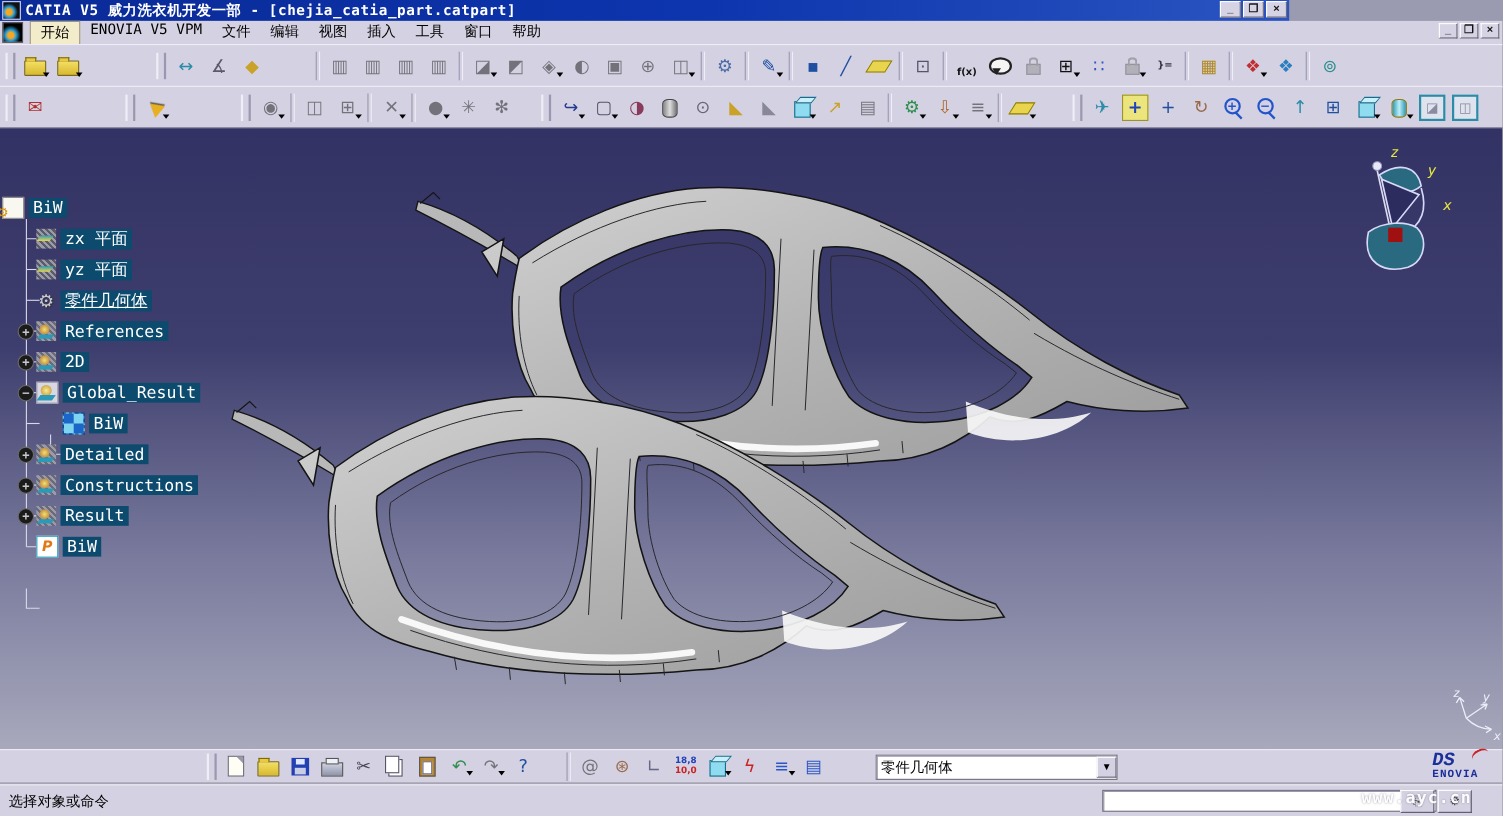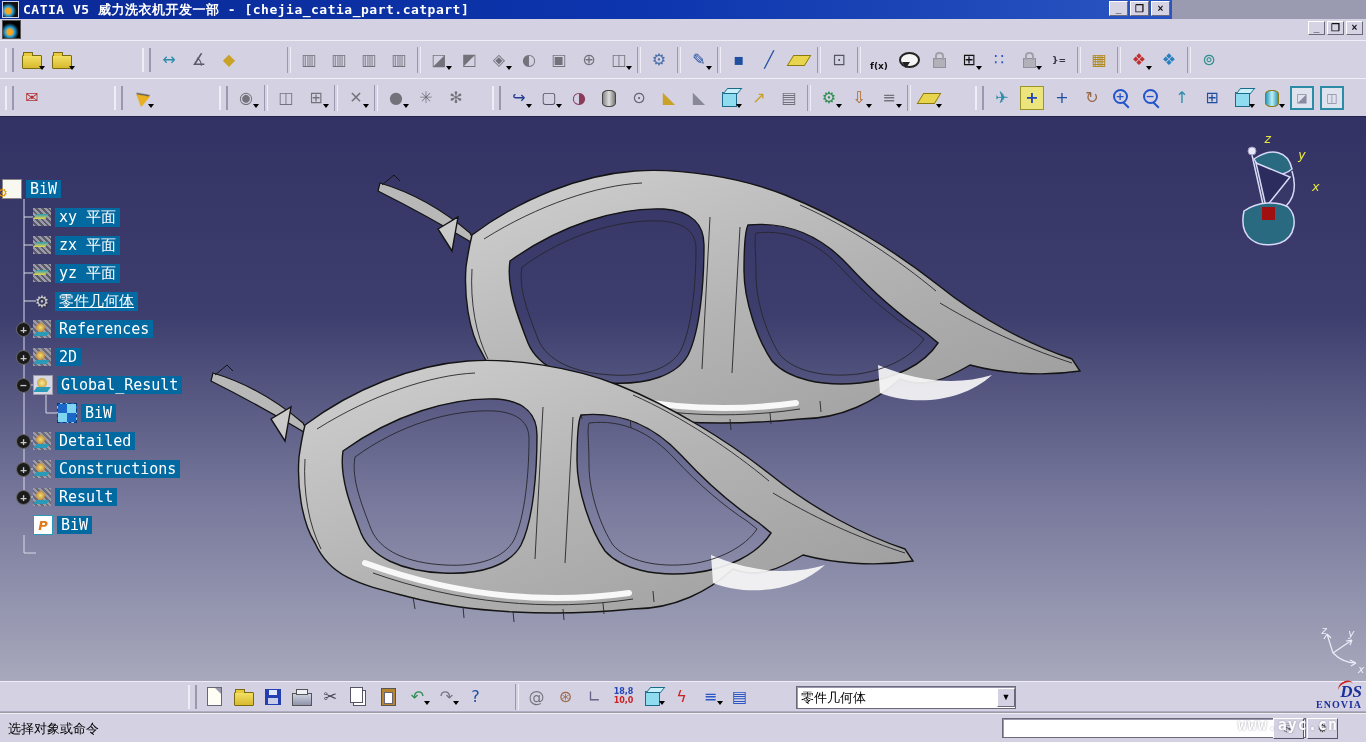--- a/index.html
+++ b/index.html
@@ -98,21 +98,21 @@
   .tree{position:absolute;left:0;top:58px;width:250px;z-index:5;}
   .trow{height:28px;display:flex;align-items:center;}
   .ind0{padding-left:2px;} .ind1{padding-left:16px;} .ind2{padding-left:40px;}
   .badge{width:15px;height:15px;min-width:15px;border-radius:50%;background:#1b1b1b;
     border:1px solid #6a6a6a;color:#c9c9c9;font-size:11px;font-weight:bold;line-height:13px;
     text-align:center;margin-right:2px;box-sizing:border-box;}
   .nobadge{width:17px;min-width:17px;}
   .tico{width:18px;height:18px;min-width:18px;margin-right:4px;position:relative;
     display:flex;align-items:center;justify-content:center;
     font-family:"DejaVu Sans","Liberation Sans",sans-serif;}
-  .tlabel{background:#0369a1;color:#fff;font-size:15px;padding:0 4px;white-space:nowrap;}
+  .tlabel{background:#0c4a6e;color:#fff;font-size:15px;padding:0 4px;white-space:nowrap;}
   .u .tlabel{text-decoration:underline;}
   .ti-part{background:#f8f8f0;border:1px solid #888;}
   .ti-part::before{content:"⚙";color:#d89010;font-size:12px;position:absolute;left:-6px;bottom:-2px;}
   .ti-plane{background:repeating-linear-gradient(45deg,#9a9aa8 0 2px,#5a5a68 2px 4px);}
   .ti-plane::before{content:"";position:absolute;left:2px;top:6px;width:12px;height:5px;
     background:linear-gradient(#2a9ab8,#e8d44d);transform:skewX(-35deg);}
   .ti-gear::before{content:"⚙";color:#c8c8d0;font-size:16px;text-shadow:1px 1px 1px #333;}
   .ti-geoset{background:repeating-linear-gradient(45deg,#9a9aa8 0 2px,#6a6a78 2px 4px);}
   .ti-geoset::before{content:"";position:absolute;left:3px;top:3px;width:9px;height:9px;
     border-radius:50%;background:radial-gradient(#f0e070,#b06a30);}
@@ -130,21 +130,21 @@
     box-shadow:0 8px 0 #2ad0e8;border:1px solid #0a6a7a;}
   .ti-pdoc{background:#fff;border:1px solid #2a9ab8;}
   .ti-pdoc::before{content:"P";color:#e07818;font-weight:bold;font-size:13px;font-style:italic;}
   
   .combo{display:flex;align-items:center;margin-left:8px;width:218px;height:21px;
     background:#fff;border:1px solid #6a6a7a;box-shadow:inset 1px 1px 0 #9a97ae;}
   .combo-value{flex:1;font-size:13px;padding:0 4px;color:#000;white-space:nowrap;overflow:hidden;}
   .combo-btn{width:18px;height:19px;background:#d4d1e2;border:1px solid #fff;
     border-right-color:#6a6a7a;border-bottom-color:#6a6a7a;font-size:9px;line-height:17px;text-align:center;padding:0;}
   .dslogo{position:absolute;right:4px;top:683px;width:60px;height:28px;color:#1a2f9a;
-    font-family:Liberation Serif, serif;text-align:right;line-height:1;}
+    font-family:Liberation Mono, monospace;text-align:left;line-height:1;}
   .dslogo .big{font-size:17px;font-weight:bold;font-style:italic;}
   .dslogo .swoosh{position:absolute;right:8px;top:-2px;width:16px;height:10px;
     border-top:2px solid #cc2222;border-radius:50%;transform:rotate(-25deg);}
   .dslogo .sub{font-size:10px;font-weight:bold;letter-spacing:1px;}
   
   .statusbar{position:absolute;left:0;top:712px;width:1366px;height:30px;background:#d4d1e2;
     border-top:2px groove #efedf7;font-size:13px;}
   .status-msg{position:absolute;left:8px;top:6px;color:#000000;}
   .power-input{position:absolute;left:1002px;top:4px;width:296px;height:18px;
     background:#fff;border:1px solid #6a6a7a;box-shadow:inset 1px 1px 0 #9a97ae;
@@ -164,20 +164,32 @@
   <span class="winbtns">
 
   <button class="wbtn">_</button>
       <button class="wbtn">❐</button>
       <button class="wbtn">×</button>
     </span>
 </div>
 
 <div class="menubar">
   <span class="menu-logo"></span>
+  <span style="display:flex">
+
+  <span class="menu-item active">开始</span>
+      <span class="menu-item">ENOVIA V5 VPM</span>
+      <span class="menu-item">文件</span>
+      <span class="menu-item">编辑</span>
+      <span class="menu-item">视图</span>
+      <span class="menu-item">插入</span>
+      <span class="menu-item">工具</span>
+      <span class="menu-item">窗口</span>
+      <span class="menu-item">帮助</span>
+    </span>
   <span class="mdibtns">
 
   <button class="wbtn" style="width:17px;height:14px">_</button>
       <button class="wbtn" style="width:17px;height:14px">❐</button>
       <button class="wbtn" style="width:17px;height:14px">×</button>
     </span>
 </div>
 
 <div class="toolbar tb1">
     <span class="thandle"></span>
@@ -533,25 +545,20 @@
   </svg>
 
   <div class="tree">
       <div class="trow ind0">
         <span class="tico ti-part"></span>
         <span class="tlabel">BiW</span>
       </div>
       <div class="trow ind1">
         <span class="nobadge"></span>
         <span class="tico ti-plane"></span>
-        <span class="tlabel">xy 平面</span>
-      </div>
-      <div class="trow ind1">
-        <span class="nobadge"></span>
-        <span class="tico ti-plane"></span>
         <span class="tlabel">zx 平面</span>
       </div>
       <div class="trow ind1">
         <span class="nobadge"></span>
         <span class="tico ti-plane"></span>
         <span class="tlabel">yz 平面</span>
       </div>
       <div class="trow ind1 u">
         <span class="nobadge"></span>
         <span class="tico ti-gear"></span>

